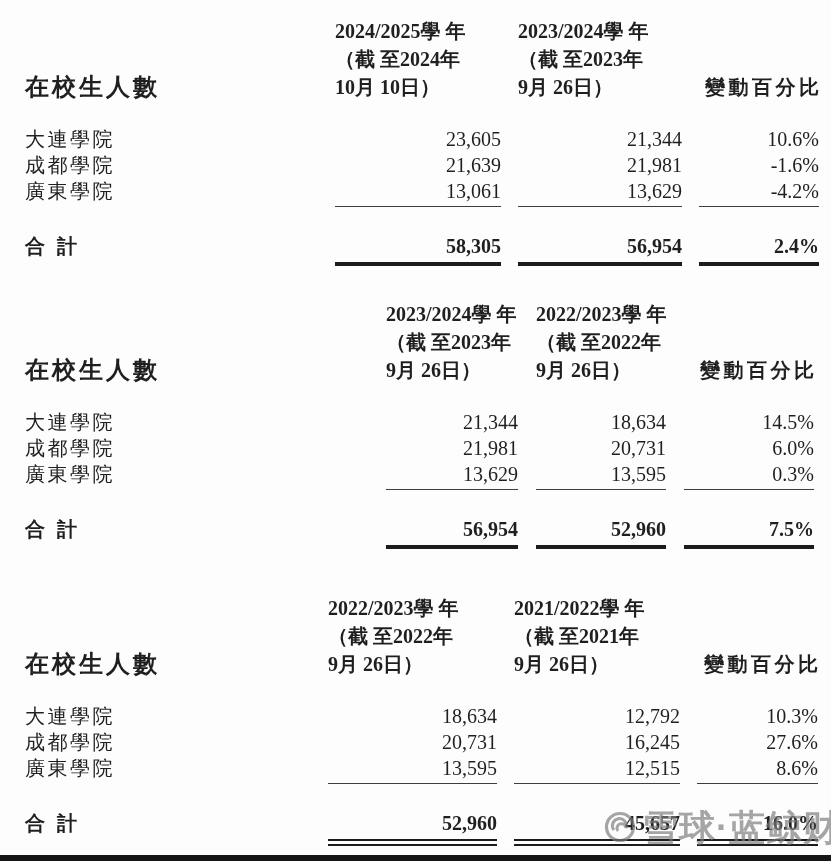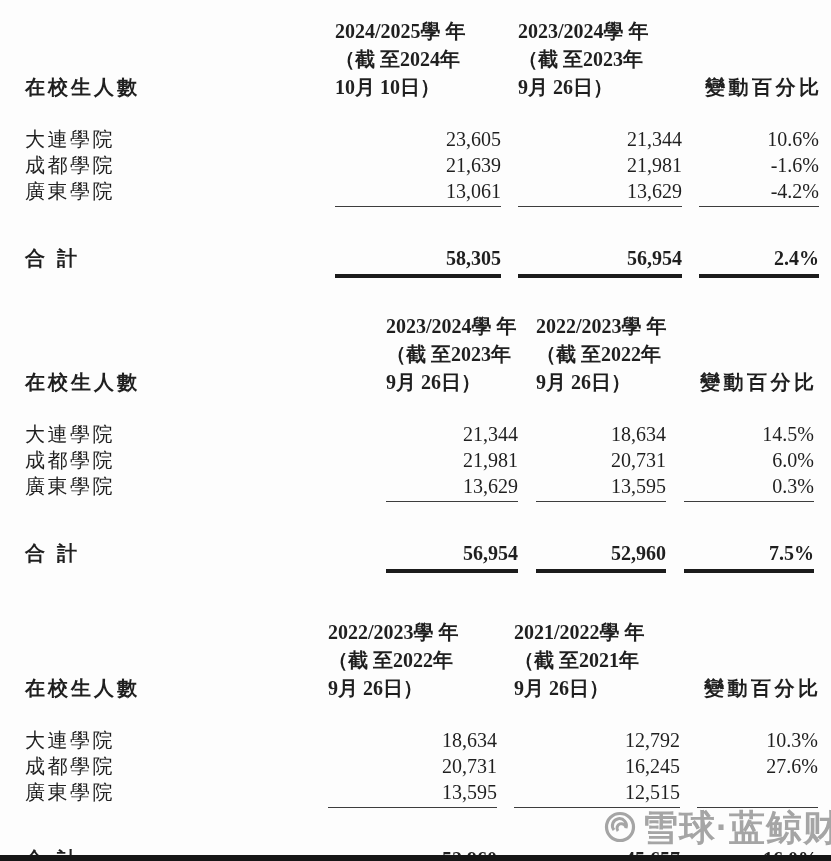--- a/index.html
+++ b/index.html
@@ -16,33 +16,33 @@
   .t1 .grid{grid-template-columns:293px 166px 164px 120px;column-gap:17px;padding:0 28px 0 25px;}
   .t2 .grid{grid-template-columns:343px 132px 130px 130px;column-gap:18px;padding:0 34px 0 25px;}
   .t3 .grid{grid-template-columns:286px 169px 166px 121px;column-gap:17px;padding:0 29px 0 25px;}
 
   .t1{padding-top:17px;}
   .t2{margin-top:34px;}
   .t3{margin-top:45px;}
 
   .thead{align-items:end;}
   .hline{line-height:28px;text-align:left;font-weight:bold;font-size:20px;white-space:nowrap;}
-  .hlabel{line-height:28px;font-weight:bold;font-size:20px;}
+  .hlabel{line-height:28px;font-weight:bold;font-size:24px;}
   .hchange{line-height:28px;text-align:right;font-weight:bold;font-size:20px;}
   .ls3{letter-spacing:3px;}
   .ls35r{letter-spacing:3.5px;margin-right:-3.5px;margin-top:8px;}
 
   .tbody{margin-top:25px;}
   .row{line-height:26px;font-size:20px;}
   .rlabel{letter-spacing:2.5px;white-space:nowrap;}
   .num{text-align:right;white-space:nowrap;}
 
   .rules{margin-top:2px;}
   .rules .bar{border-top:1.5px solid #3d3d3d;height:0;}
-  .total{margin-top:38px;font-weight:bold;}
+  .total{margin-top:26px;font-weight:bold;}
   .total .rlabel{letter-spacing:12px;}
   .total-rules{margin-top:3px;}
   .total-rules .bar{border-top:4px solid #1c1c1c;height:0;}
   .t3 .total-rules .bar{border-top:7px double #1c1c1c;}
 
   .watermark{
     position:absolute;left:604px;top:804px;
     display:flex;align-items:center;gap:6px;
     color:rgba(122,122,122,0.68);
     font-family:"Liberation Sans","DejaVu Sans",sans-serif;
@@ -192,20 +192,21 @@
       <div class="grid row">
         <div class="rlabel">成都學院</div>
         <div class="num">20,731</div>
         <div class="num">16,245</div>
         <div class="num">27.6%</div>
       </div>
       <div class="grid row">
         <div class="rlabel">廣東學院</div>
         <div class="num">13,595</div>
         <div class="num">12,515</div>
+        <div class="num">8.6%</div>
       </div>
     </div>
     <div class="grid rules">
       <div></div>
         <div class="bar"></div>
         <div class="bar"></div>
         <div class="bar"></div>
     </div>
     <div class="grid row total">
       <div class="rlabel">合計</div>

